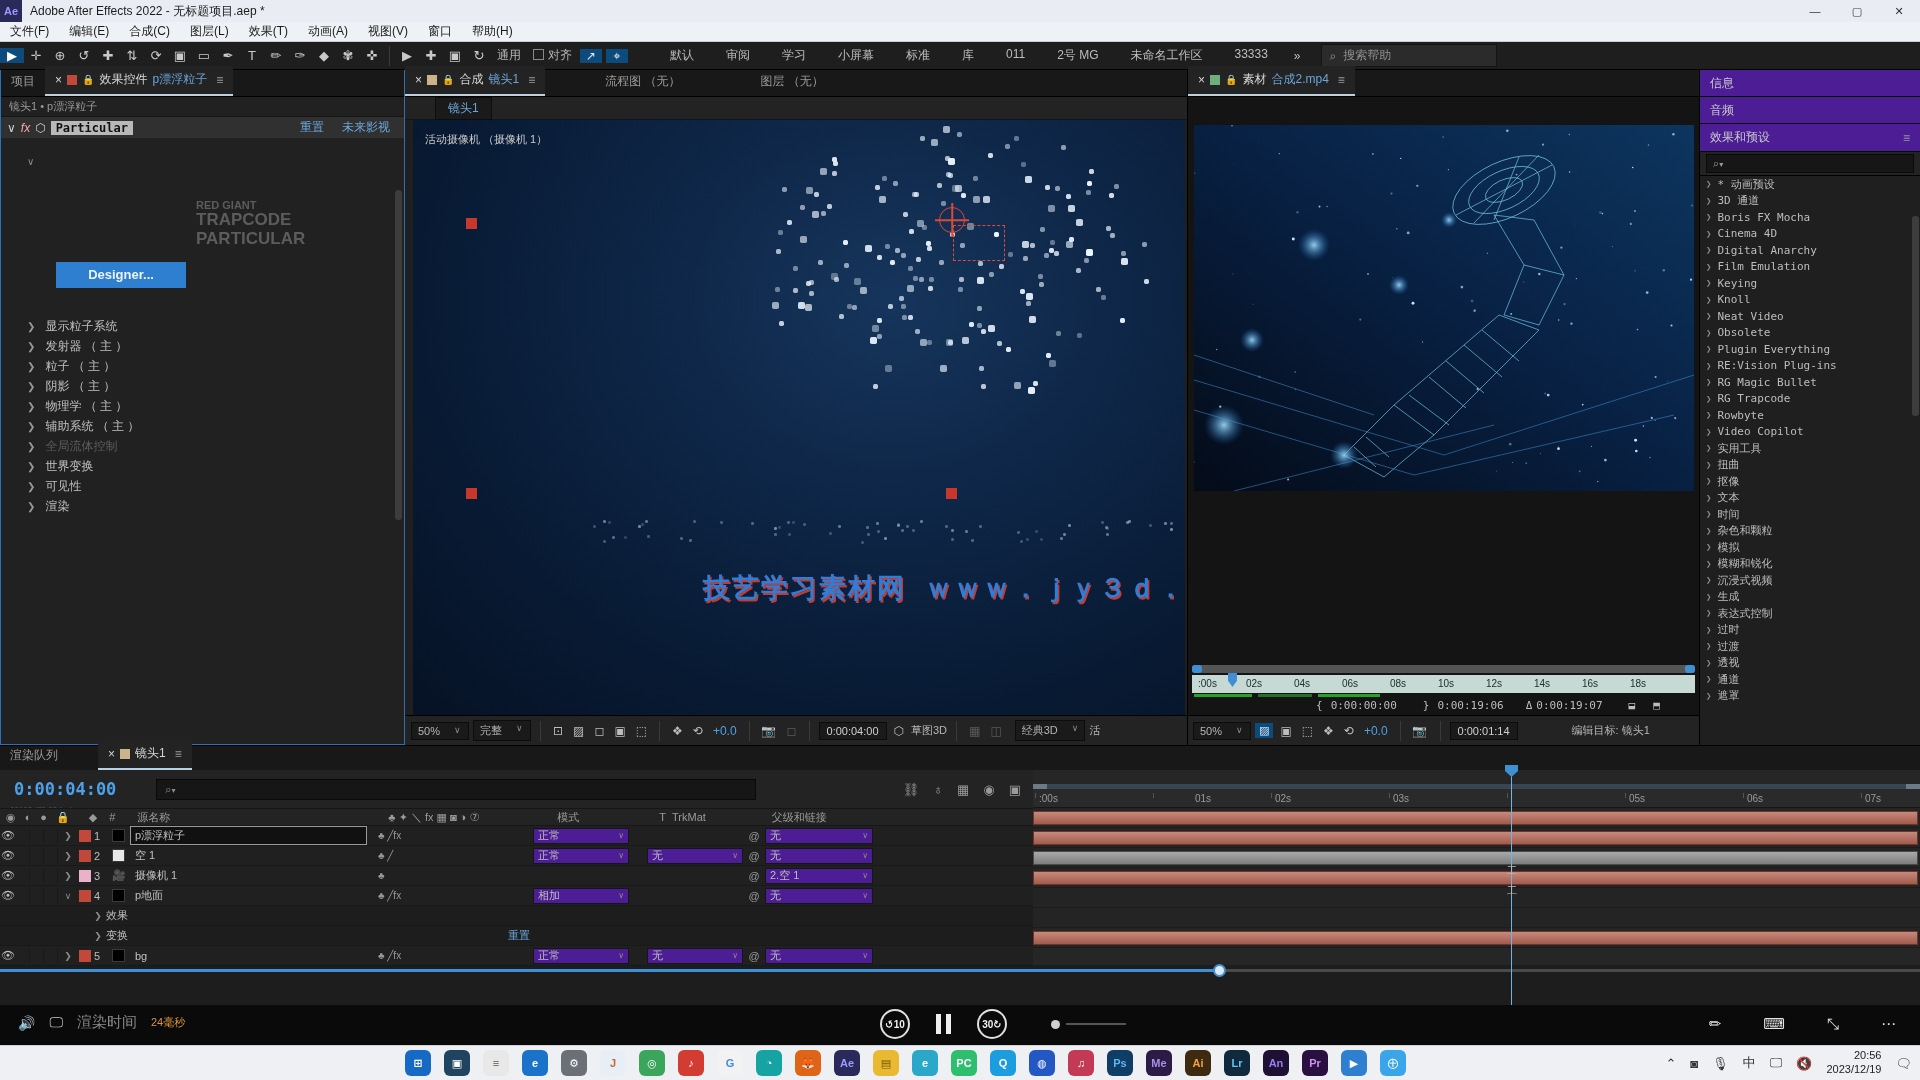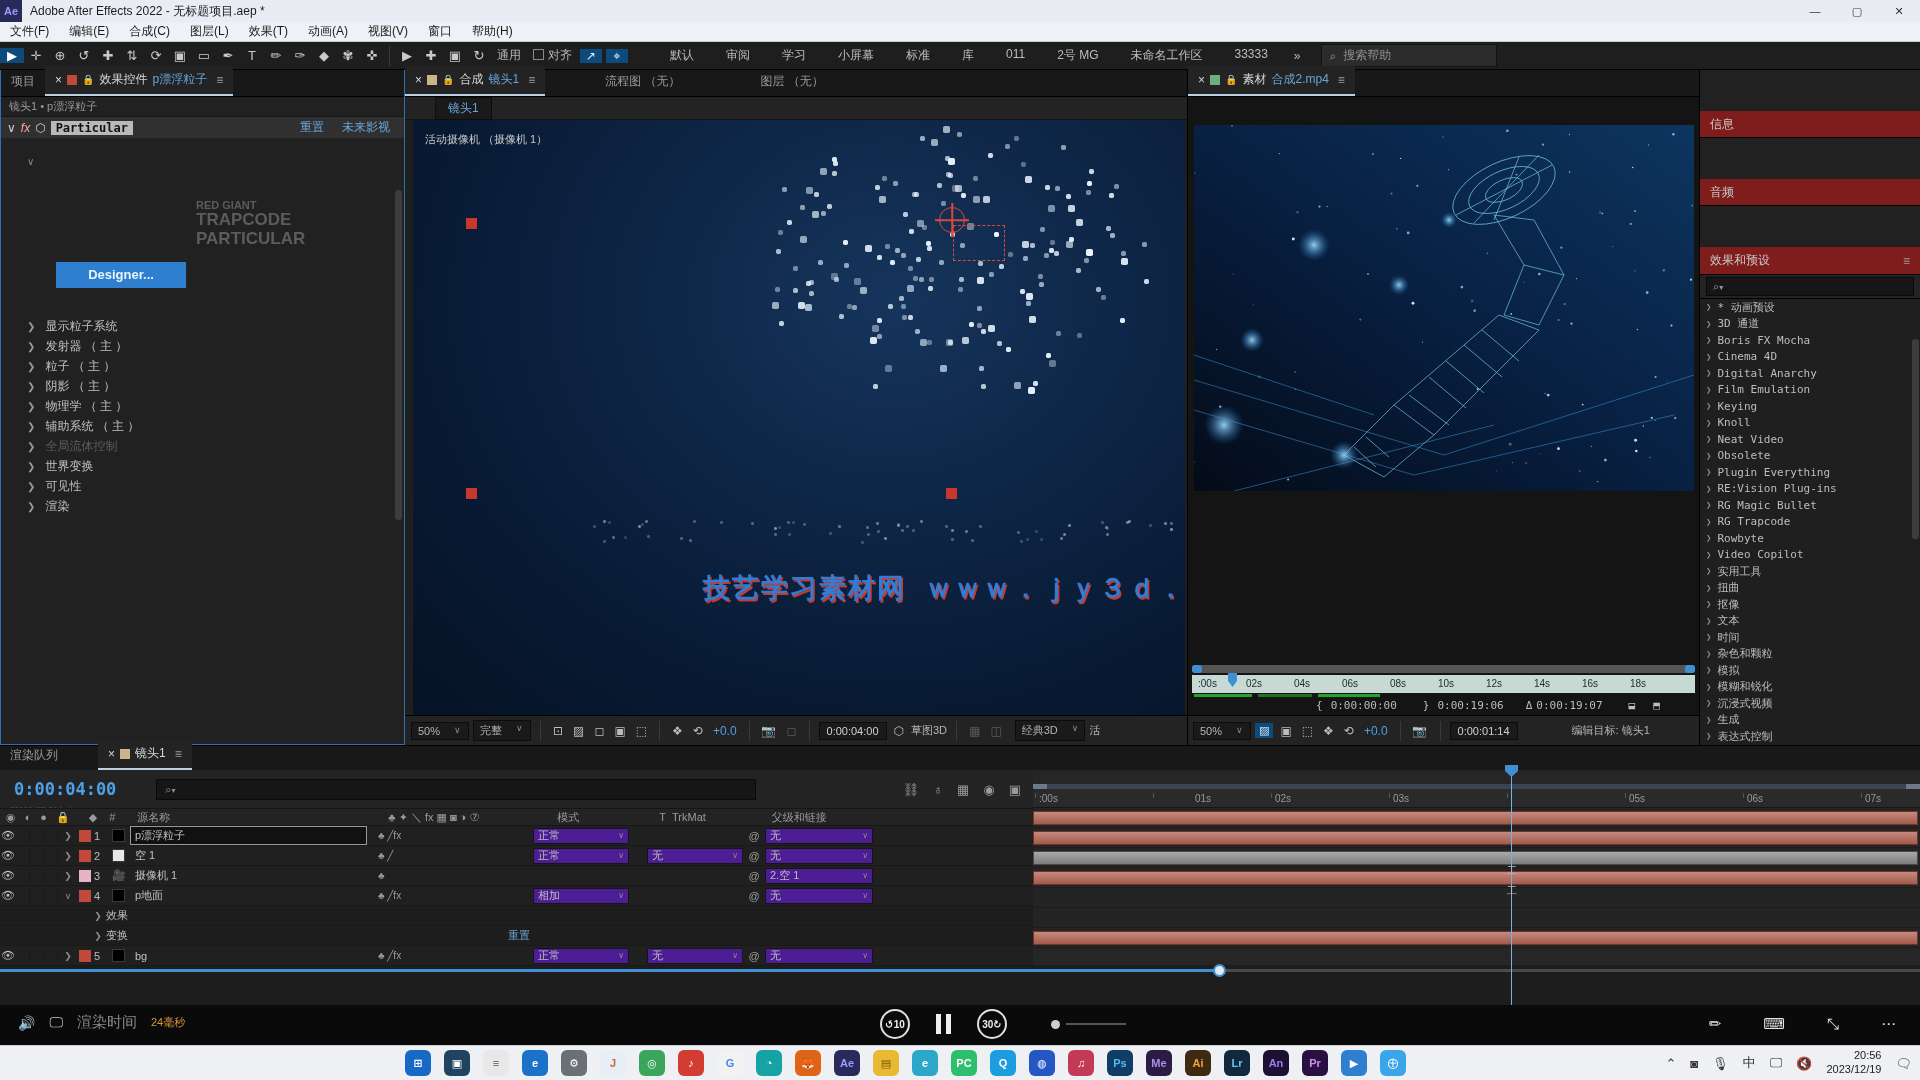--- a/index.html
+++ b/index.html
@@ -98,22 +98,22 @@
   .fcache { position:absolute; left:4px; bottom:-4px; height:3px; background:#23a428; }
   .fcache.d { opacity:.65; }
   .fphead { position:absolute; top:-2px; width:9px; height:14px; background:#3f8fd2; clip-path:polygon(0 0,100% 0,100% 55%,50% 100%,0 55%); }
   .ftc-row { position:absolute; left:0; right:0; bottom:30px; height:20px; display:flex; align-items:center;
     font-size:11px; color:#bdbdbd; font-family:"DejaVu Sans Mono",monospace; }
   .fbar { height:30px; background:#232323; border-top:1px solid #000; display:flex; align-items:center; font-size:11px; color:#b5b5b5; gap:4px; padding:0 5px; position:absolute; left:0; right:0; bottom:0;}
   .ic-activebox { background:#0d4b7c; color:#cfe3f4; padding:1px 4px; }
 
   
   .right-panel { width:220px; display:flex; flex-direction:column; font-size:12px; }
-  .rp-header { height:27px; background:#7f1d1d; border-bottom:1px solid #000; color:#c9c9c9;
-    display:flex; align-items:center; padding:0 10px;margin-top:41px; }
+  .rp-header { height:27px; background:#4c1d95; border-bottom:1px solid #000; color:#c9c9c9;
+    display:flex; align-items:center; padding:0 10px; }
   .rp-header.tall { height:28px; }
   .rp-search { height:24px; background:#232323; border-bottom:1px solid #000; display:flex; align-items:center; padding:0 6px; }
   .rp-search .box { flex:1; background:#161616; border:1px solid #0a0a0a; color:#9a9a9a; padding:2px 6px; font-size:11px; }
   .fx-list { flex:1; background:#1f1f1f; overflow:hidden; position:relative; }
   .fx-cat { height:16.5px; display:flex; align-items:center; color:#bdbdbd; padding-left:6px; gap:6px;
     font-family:"DejaVu Sans Mono",monospace; font-size:11px; white-space:nowrap; }
   .fx-cat .tw { color:#8a8a8a; font-size:9px; }
   .rscroll { position:absolute; right:1px; top:40px; width:7px; height:200px; background:#3d3d3d; border-radius:3px; }
 
   

